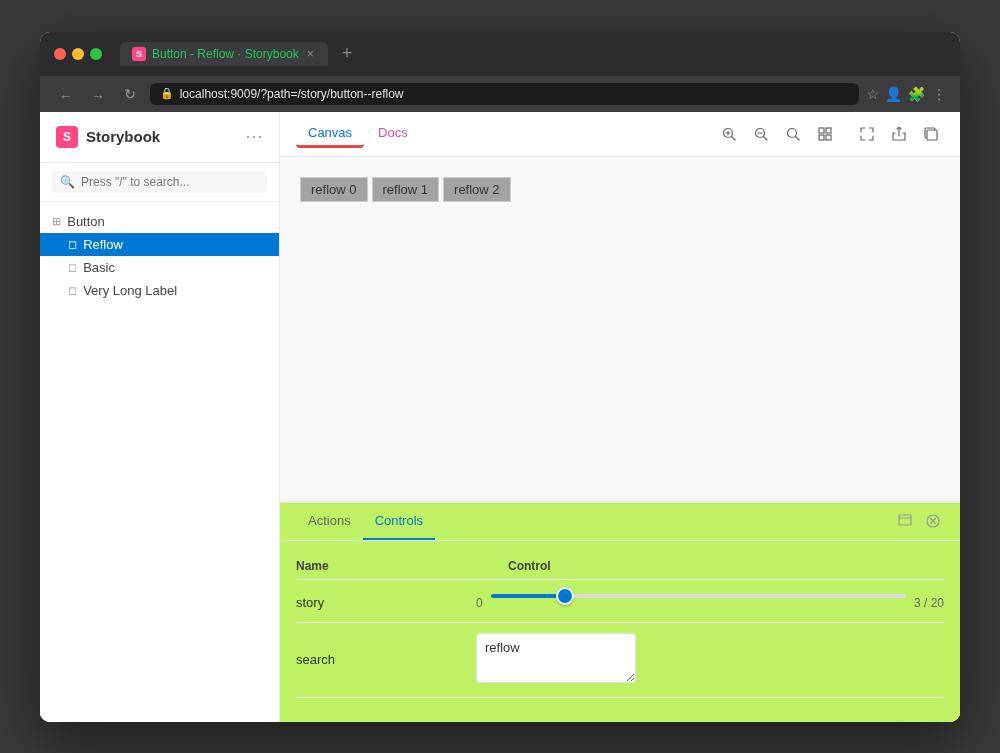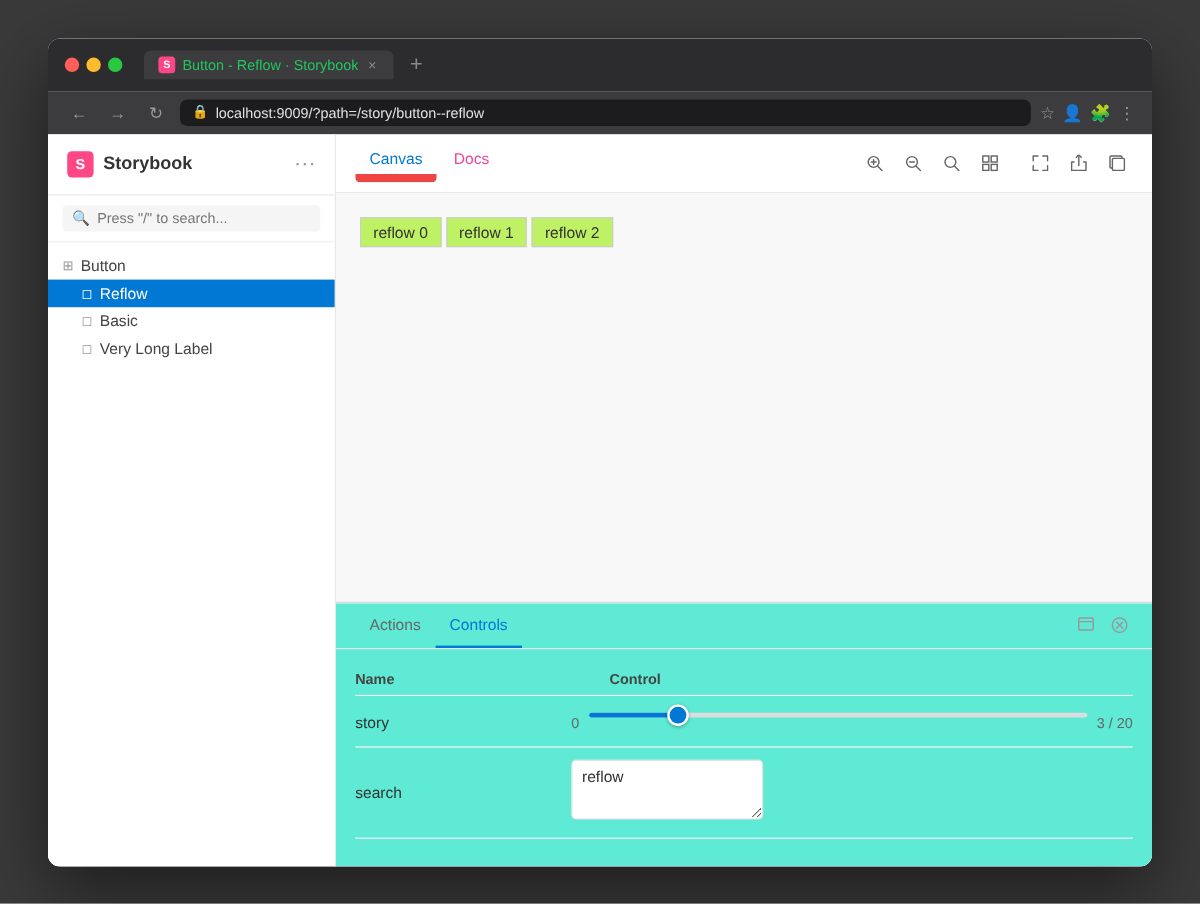--- a/index.html
+++ b/index.html
@@ -248,21 +248,21 @@
     }
     .content-tab {
       padding: 5px 12px;
       font-size: 13px;
       color: #ec4899;
       cursor: pointer;
       border-radius: 4px;
     }
     .content-tab.active {
       color: #0078d4;
-      border-bottom: 7px solid #ef4444;
+      border-bottom: 3px solid #ef4444;
     }
     .toolbar-separator { flex: 1; }
     .toolbar-icon-group {
       display: flex;
       gap: 6px;
       align-items: center;
     }
     .tool-btn {
       width: 26px;
       height: 26px;
@@ -291,29 +291,29 @@
       overflow: auto;
       min-height: 0;
     }
     .story-buttons {
       display: flex;
       gap: 4px;
     }
     .story-btn {
       padding: 4px 10px;
       border: 1px solid #ccc;
+      background: #a3a3a3;
+      font-size: 13px;
+      cursor: pointer;
+      color: #333;
+    }
+
+    
+    .controls-panel {
       background: #bef264;
-      font-size: 13px;
-      cursor: pointer;
-      color: #333;
-    }
-
-    
-    .controls-panel {
-      background: #5eead4;
       border-top: 1px solid #e8e8e8;
       display: flex;
       flex-direction: column;
       min-height: 220px;
     }
     .controls-tabs-bar {
       display: flex;
       align-items: center;
       padding: 0 16px;
       border-bottom: 1px solid #e8e8e8;

